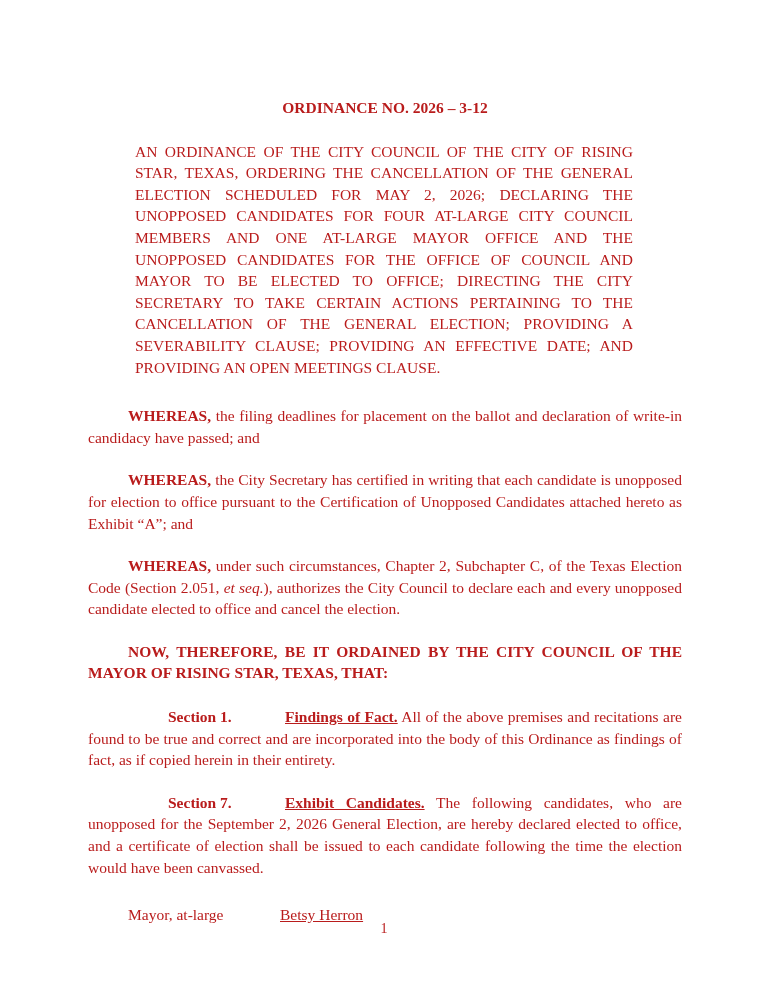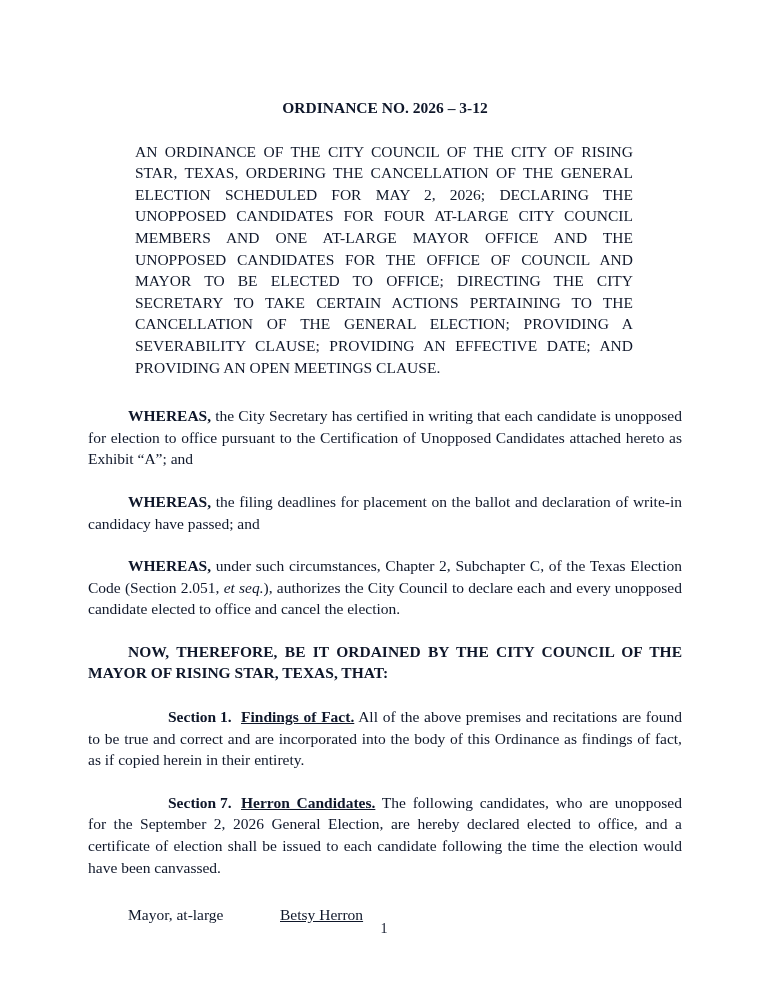--- a/index.html
+++ b/index.html
@@ -7,21 +7,21 @@
     padding: 0;
     background: #ffffff;
   }
   .page {
     position: relative;
     width: 768px;
     height: 994px;
     box-sizing: border-box;
     padding: 97px 86px 0 88px;
     background: #ffffff;
-    color: #0f172a;
+    color: #b91c1c;
     font-family: "Liberation Serif", "DejaVu Serif", serif;
     font-size: 15.5px;
     line-height: 21.6px;
     overflow: hidden;
   }
   .doc-title {
     text-align: center;
     font-weight: bold;
     margin: 0 0 22px 0;
   }
@@ -44,20 +44,21 @@
     margin: 0 0 22px 0;
   }
   .section-number {
     font-weight: bold;
     display: inline-block;
     width: 113px;
   }
   .section-heading {
     font-weight: bold;
     text-decoration: underline;
+    margin-left: 44px;
   }
   .candidates {
     margin: 26px 0 0 40px;
   }
   .candidate-row {
     display: flex;
     line-height: 21.6px;
   }
   .candidate-office {
     width: 152px;
@@ -78,31 +79,31 @@
 </head>
 <body>
 
 <div class="page">
 
   <p class="doc-title">ORDINANCE NO. 2026 – 3-12</p>
 
   <p class="caption">AN ORDINANCE OF THE CITY COUNCIL OF THE CITY OF RISING STAR, TEXAS, ORDERING THE CANCELLATION OF THE GENERAL ELECTION SCHEDULED FOR MAY 2, 2026; DECLARING THE UNOPPOSED CANDIDATES FOR FOUR AT-LARGE CITY COUNCIL MEMBERS AND ONE AT-LARGE MAYOR OFFICE AND THE UNOPPOSED CANDIDATES FOR THE OFFICE OF COUNCIL AND MAYOR TO BE ELECTED TO OFFICE; DIRECTING THE CITY SECRETARY TO TAKE CERTAIN ACTIONS PERTAINING TO THE CANCELLATION OF THE GENERAL ELECTION; PROVIDING A SEVERABILITY CLAUSE; PROVIDING AN EFFECTIVE DATE; AND PROVIDING AN OPEN MEETINGS CLAUSE.</p>
 
 
+  <p class="body-para"><span class="lead-bold">WHEREAS,</span><span> the filing deadlines for placement on the ballot and declaration of write-in candidacy have passed; and</span></p>
+
   <p class="body-para"><span class="lead-bold">WHEREAS,</span><span> the City Secretary has certified in writing that each candidate is unopposed for election to office pursuant to the Certification of Unopposed Candidates attached hereto as Exhibit “A”; and</span></p>
-
-  <p class="body-para"><span class="lead-bold">WHEREAS,</span><span> the filing deadlines for placement on the ballot and declaration of write-in candidacy have passed; and</span></p>
 
   <p class="body-para"><span class="lead-bold">WHEREAS,</span><span> under such circumstances, Chapter 2, Subchapter C, of the Texas Election Code (Section 2.051, </span><span class="it">et seq.</span><span>), authorizes the City Council to declare each and every unopposed candidate elected to office and cancel the election.</span></p>
 
   <p class="ordained">NOW, THEREFORE, BE IT ORDAINED BY THE CITY COUNCIL OF THE MAYOR OF RISING STAR, TEXAS, THAT:</p>
 
   <p class="body-para"><span class="section-number">Section 1.</span><span class="section-heading">Findings of Fact.</span><span>  All of the above premises and recitations are found to be true and correct and are incorporated into the body of this Ordinance as findings of fact, as if copied herein in their entirety.</span></p>
 
-  <p class="body-para"><span class="section-number">Section 7.</span><span class="section-heading">Herron Candidates.</span><span>  The following candidates, who are unopposed for the September 2, 2026 General Election, are hereby declared elected to office, and a certificate of election shall be issued to each candidate following the time the election would have been canvassed.</span></p>
+  <p class="body-para"><span class="section-number">Section 7.</span><span class="section-heading">Exhibit Candidates.</span><span>  The following candidates, who are unopposed for the September 2, 2026 General Election, are hereby declared elected to office, and a certificate of election shall be issued to each candidate following the time the election would have been canvassed.</span></p>
 
   <div class="candidates">
     <div class="candidate-row">
       <span class="candidate-office">Mayor, at-large</span>
       <span class="candidate-name">Betsy Herron</span>
     </div>
 
   </div>
 
   <div class="page-number">1</div>

